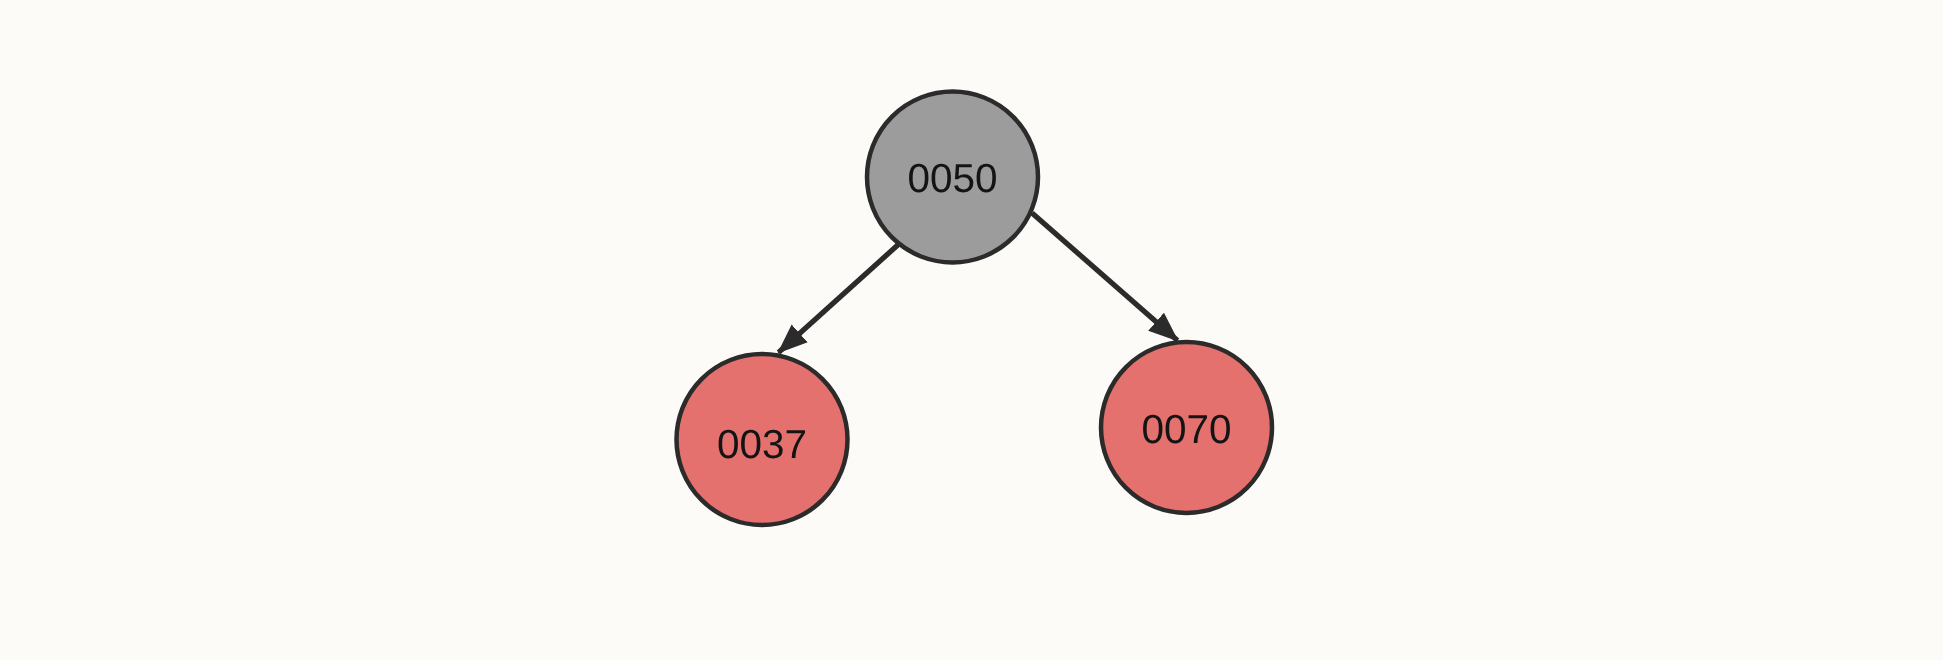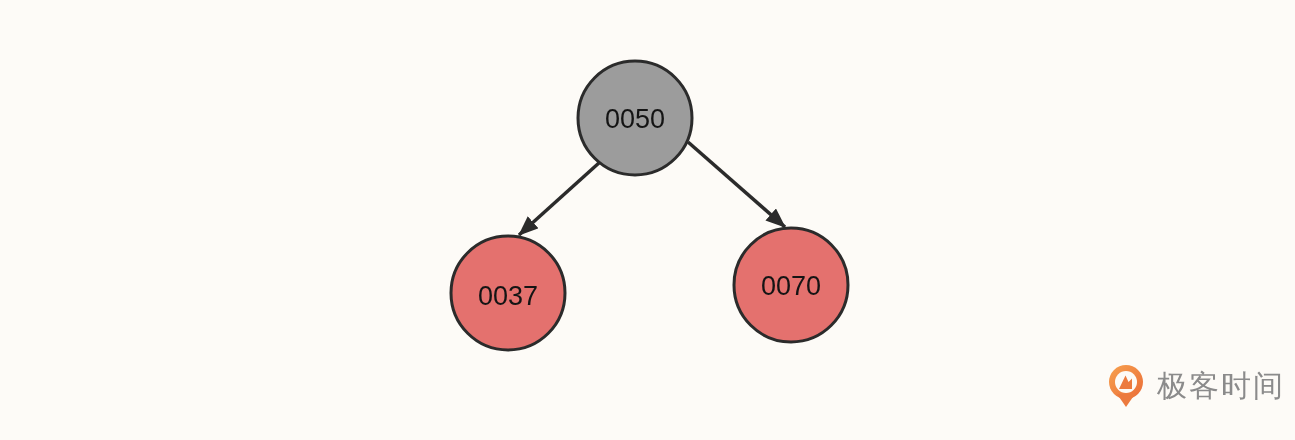--- a/index.html
+++ b/index.html
@@ -77,31 +77,13 @@
       <circle class="node-circle" cx="508" cy="293" r="57" stroke="#2b2b2b" fill="#e4716e"></circle>
       <text class="node-label" x="508" y="305">0037</text>
     </g>
 
     <g>
       <circle class="node-circle" cx="791" cy="285" r="57" stroke="#2b2b2b" fill="#e4716e"></circle>
       <text class="node-label" x="791" y="295">0070</text>
     </g>
   </svg>
 
-  <div class="brand">
-    <svg width="42" height="48" viewBox="0 0 42 48">
-      <defs>
-        <linearGradient id="orangeGrad" x1="0" y1="0" x2="1" y2="1">
-          <stop offset="0" stop-color="#f7a14e"></stop>
-          <stop offset="1" stop-color="#ea6c38"></stop>
-        </linearGradient>
-      </defs>
-
-      <circle cx="21" cy="20" r="17" fill="url(#orangeGrad)"></circle>
-      <path d="M12,32 L21,45 L30,32 Z" fill="#ec7a3e"></path>
-
-      <circle cx="21" cy="20" r="11" fill="#fdfbf7"></circle>
-
-      <path d="M14,27 L20.5,13.5 L23.5,20 L27,16.5 L27,27 Z" fill="#ec7a3e"></path>
-    </svg>
-    <span class="brand-text">极客时间</span>
-  </div>
 </div>
 
 </body></html>

